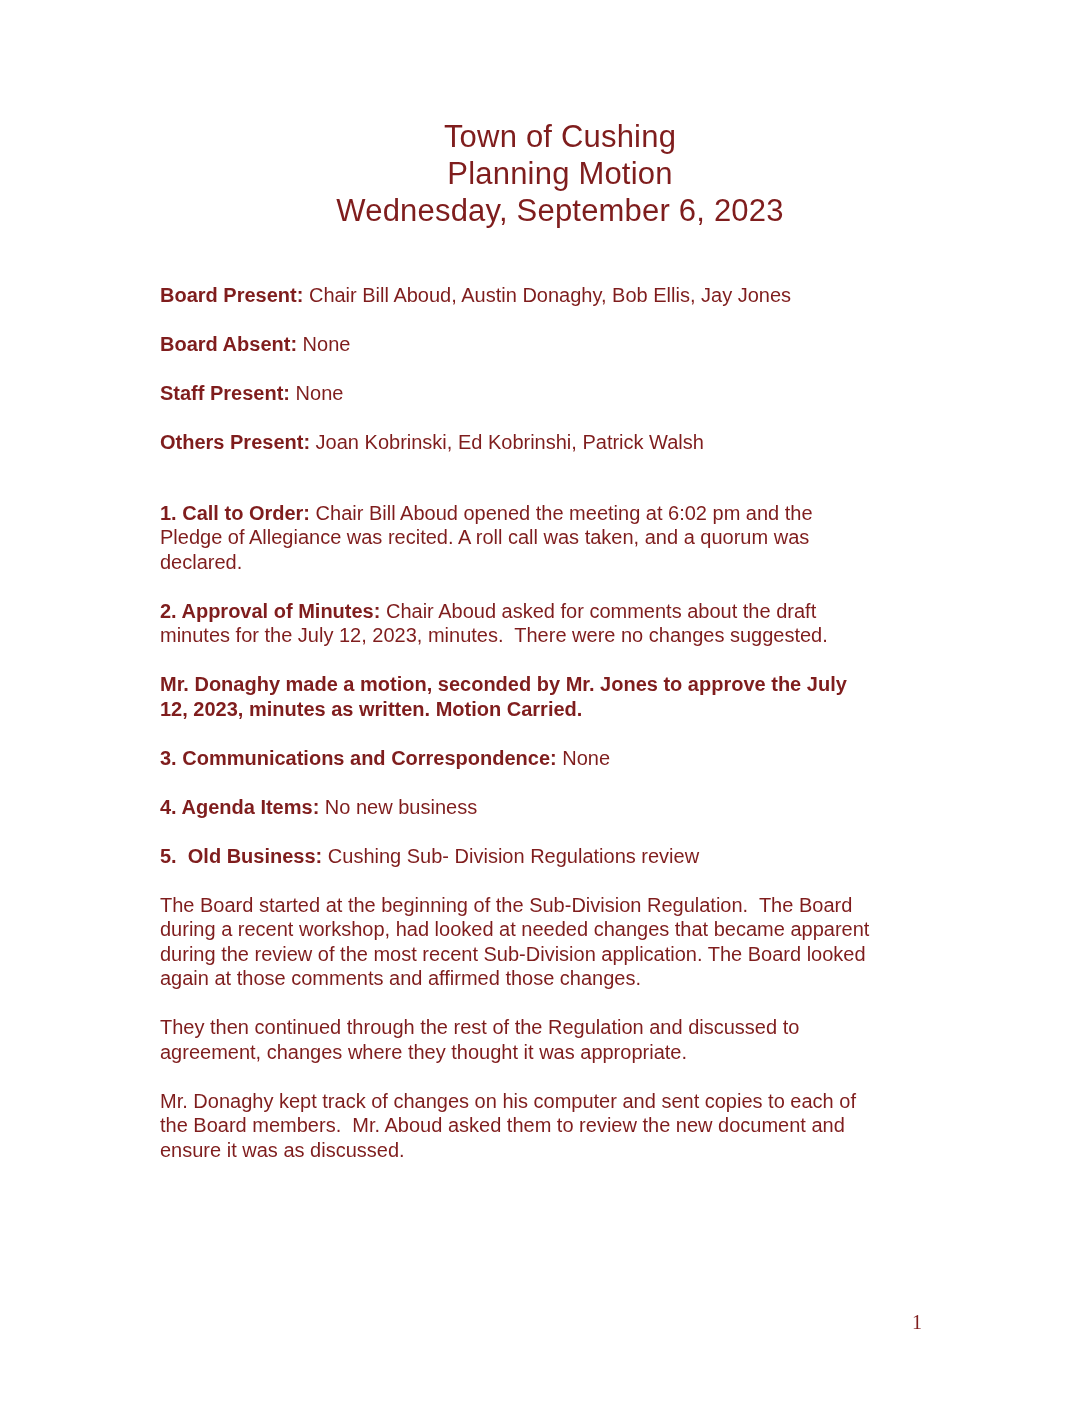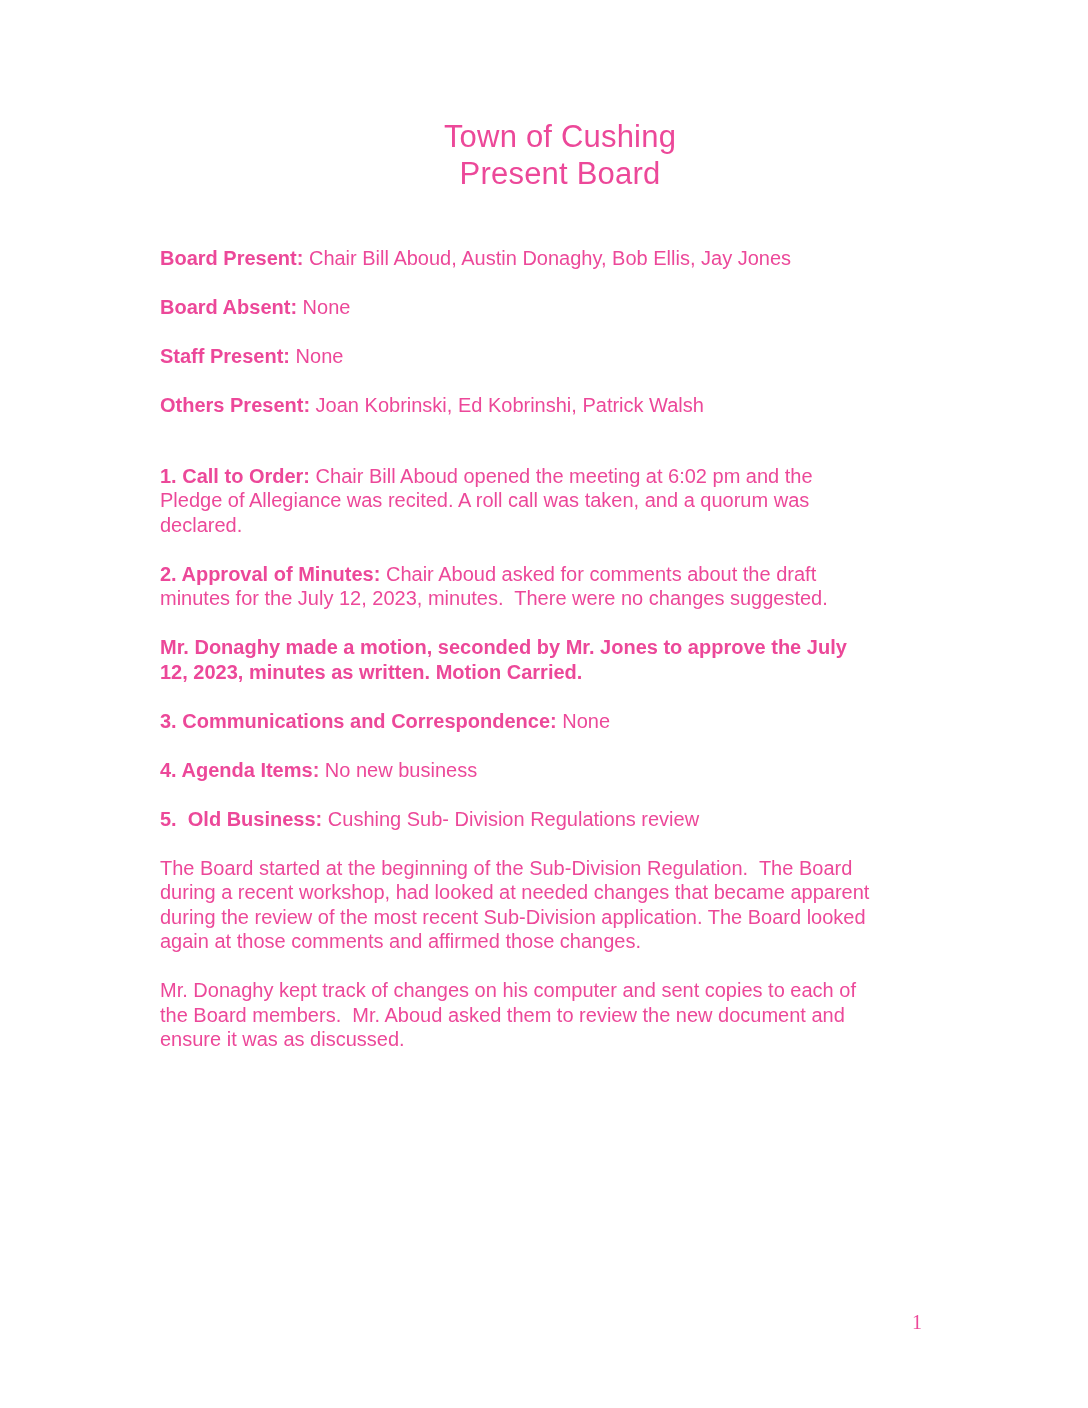--- a/index.html
+++ b/index.html
@@ -5,21 +5,21 @@
   html, body {
     margin: 0;
     padding: 0;
     background: #ffffff;
   }
   .page {
     position: relative;
     width: 1088px;
     height: 1408px;
     background: #ffffff;
-    color: #ec4899;
+    color: #7f1d1d;
     font-family: "Liberation Sans", sans-serif;
     font-size: 20px;
     line-height: 24.5px;
     overflow: hidden;
   }
   .content {
     position: absolute;
     left: 160px;
     top: 118px;
     width: 800px;
@@ -56,21 +56,22 @@
   }
 </style>
 </head>
 <body>
 
 <div class="page">
   <div class="content">
 
     <div class="title-block">
       <div>Town of Cushing</div>
-      <div>Present Board</div>
+      <div>Planning Motion</div>
+      <div>Wednesday, September 6, 2023</div>
     </div>
 
     <p class="para"><span class="b">Board Present:</span><span> Chair Bill Aboud, Austin Donaghy, Bob Ellis, Jay Jones</span></p>
 
     <p class="para"><span class="b">Board Absent:</span><span> None</span></p>
 
     <p class="para"><span class="b">Staff Present:</span><span> None</span></p>
 
     <p class="para"><span class="b">Others Present:</span><span> Joan Kobrinski, Ed Kobrinshi, Patrick Walsh</span></p>
 
@@ -88,20 +89,22 @@
 
     <p class="para"><span class="b">4. Agenda Items:</span><span> No new business</span></p>
 
     <p class="para"><span class="b">5.  Old Business:</span><span> Cushing Sub- Division Regulations review</span></p>
 
     <p class="para">The Board started at the beginning of the Sub-Division Regulation.  The Board
 during a recent workshop, had looked at needed changes that became apparent
 during the review of the most recent Sub-Division application. The Board looked
 again at those comments and affirmed those changes.</p>
 
+    <p class="para">They then continued through the rest of the Regulation and discussed to
+agreement, changes where they thought it was appropriate.</p>
 
     <p class="para">Mr. Donaghy kept track of changes on his computer and sent copies to each of
 the Board members.  Mr. Aboud asked them to review the new document and
 ensure it was as discussed.</p>
 
 
   </div>
 
   <div class="page-number">1</div>
 </div>

